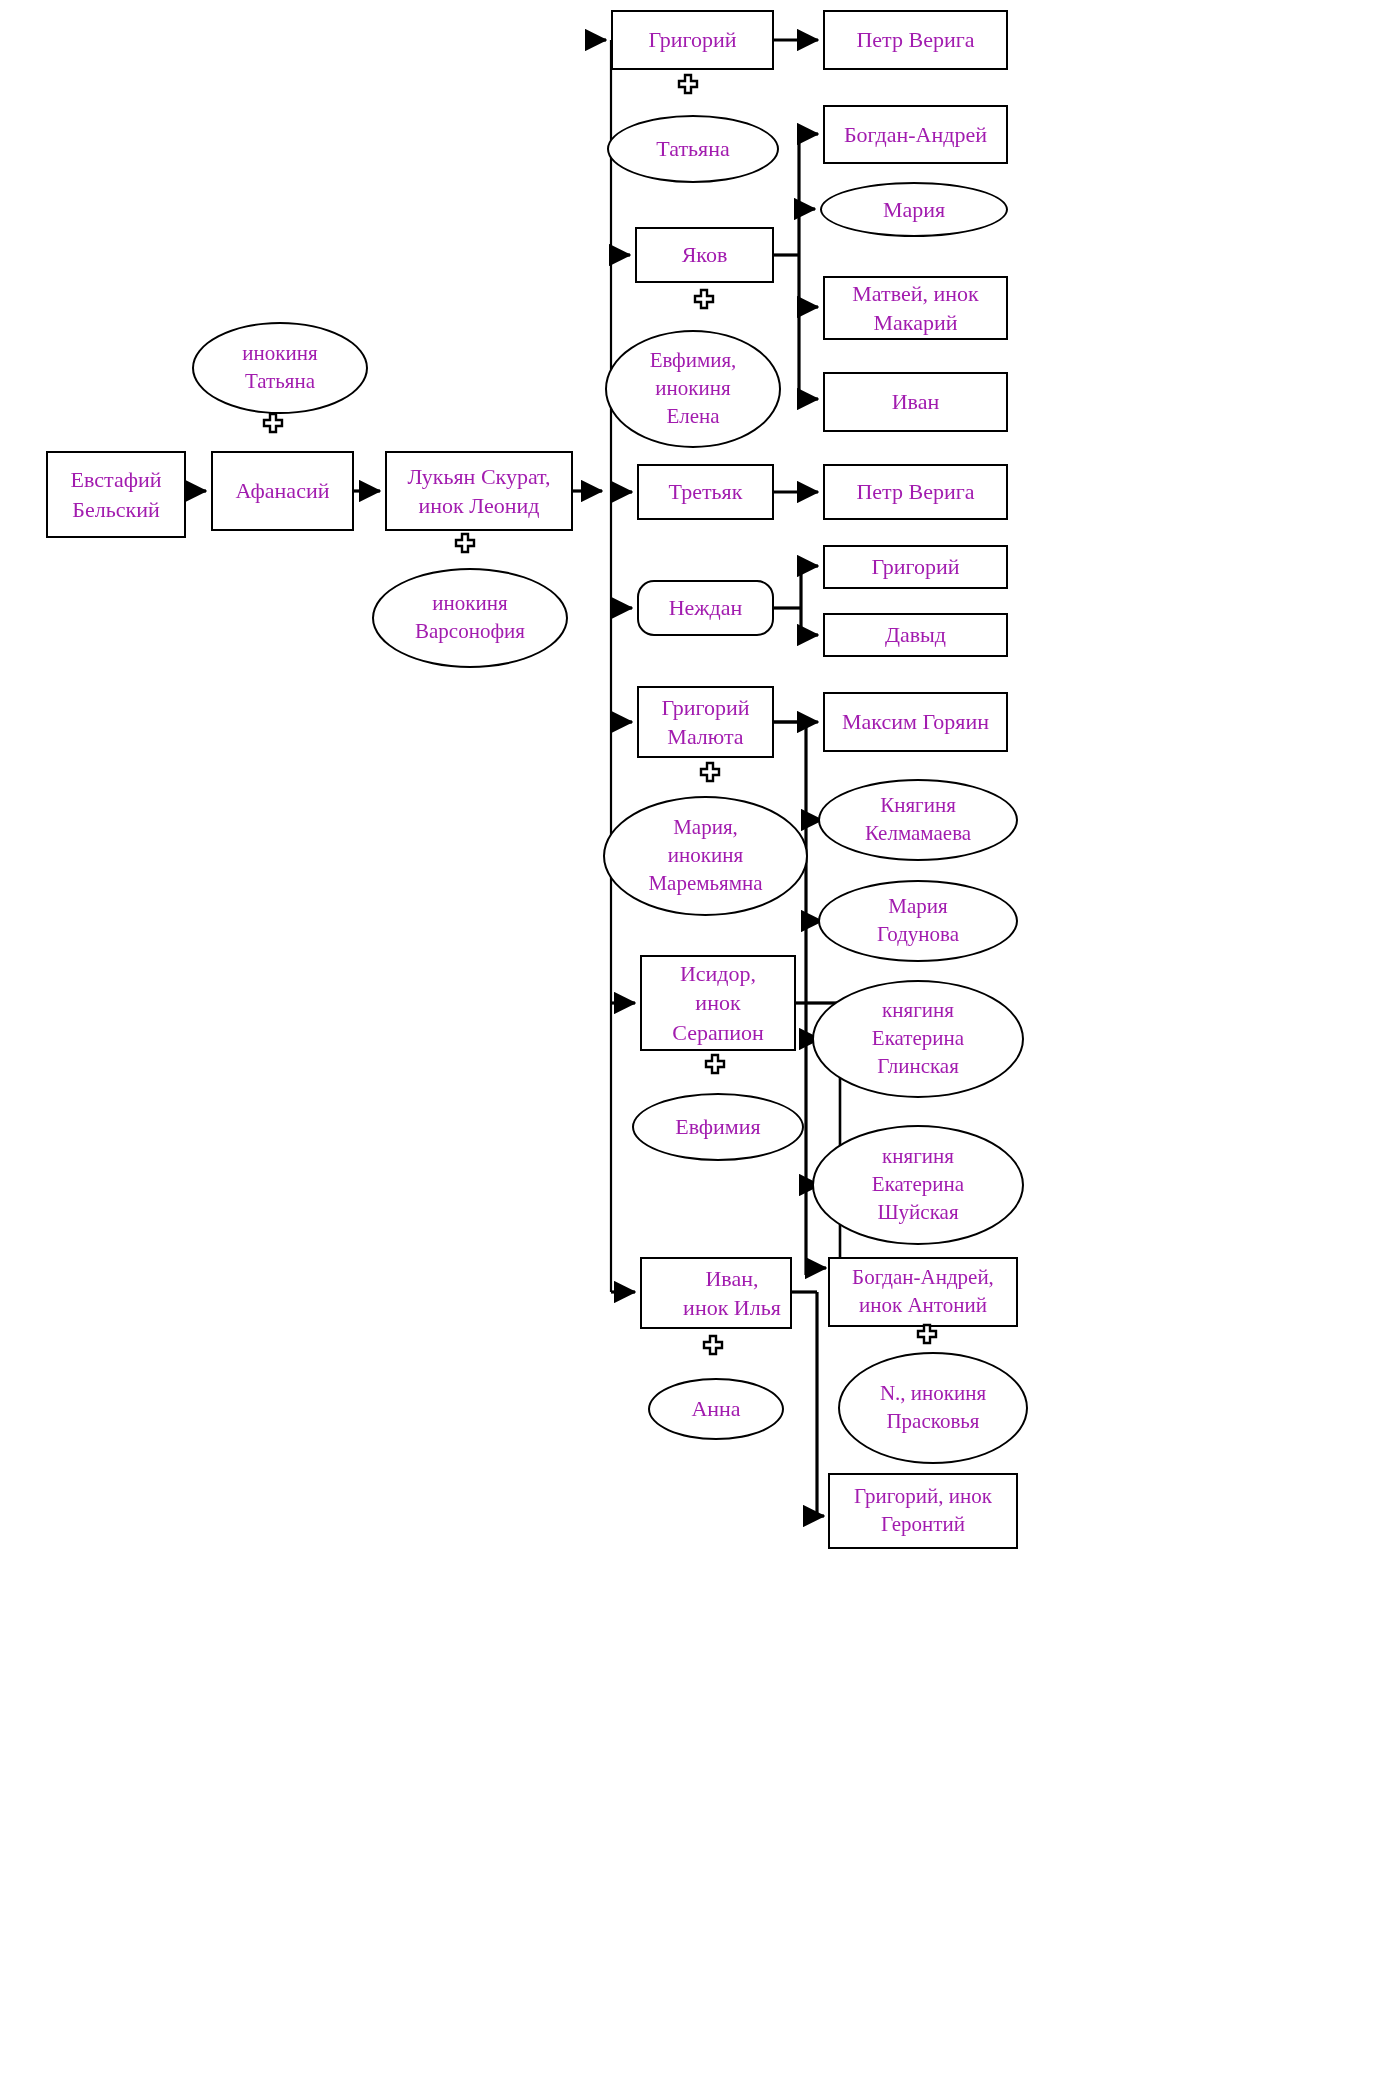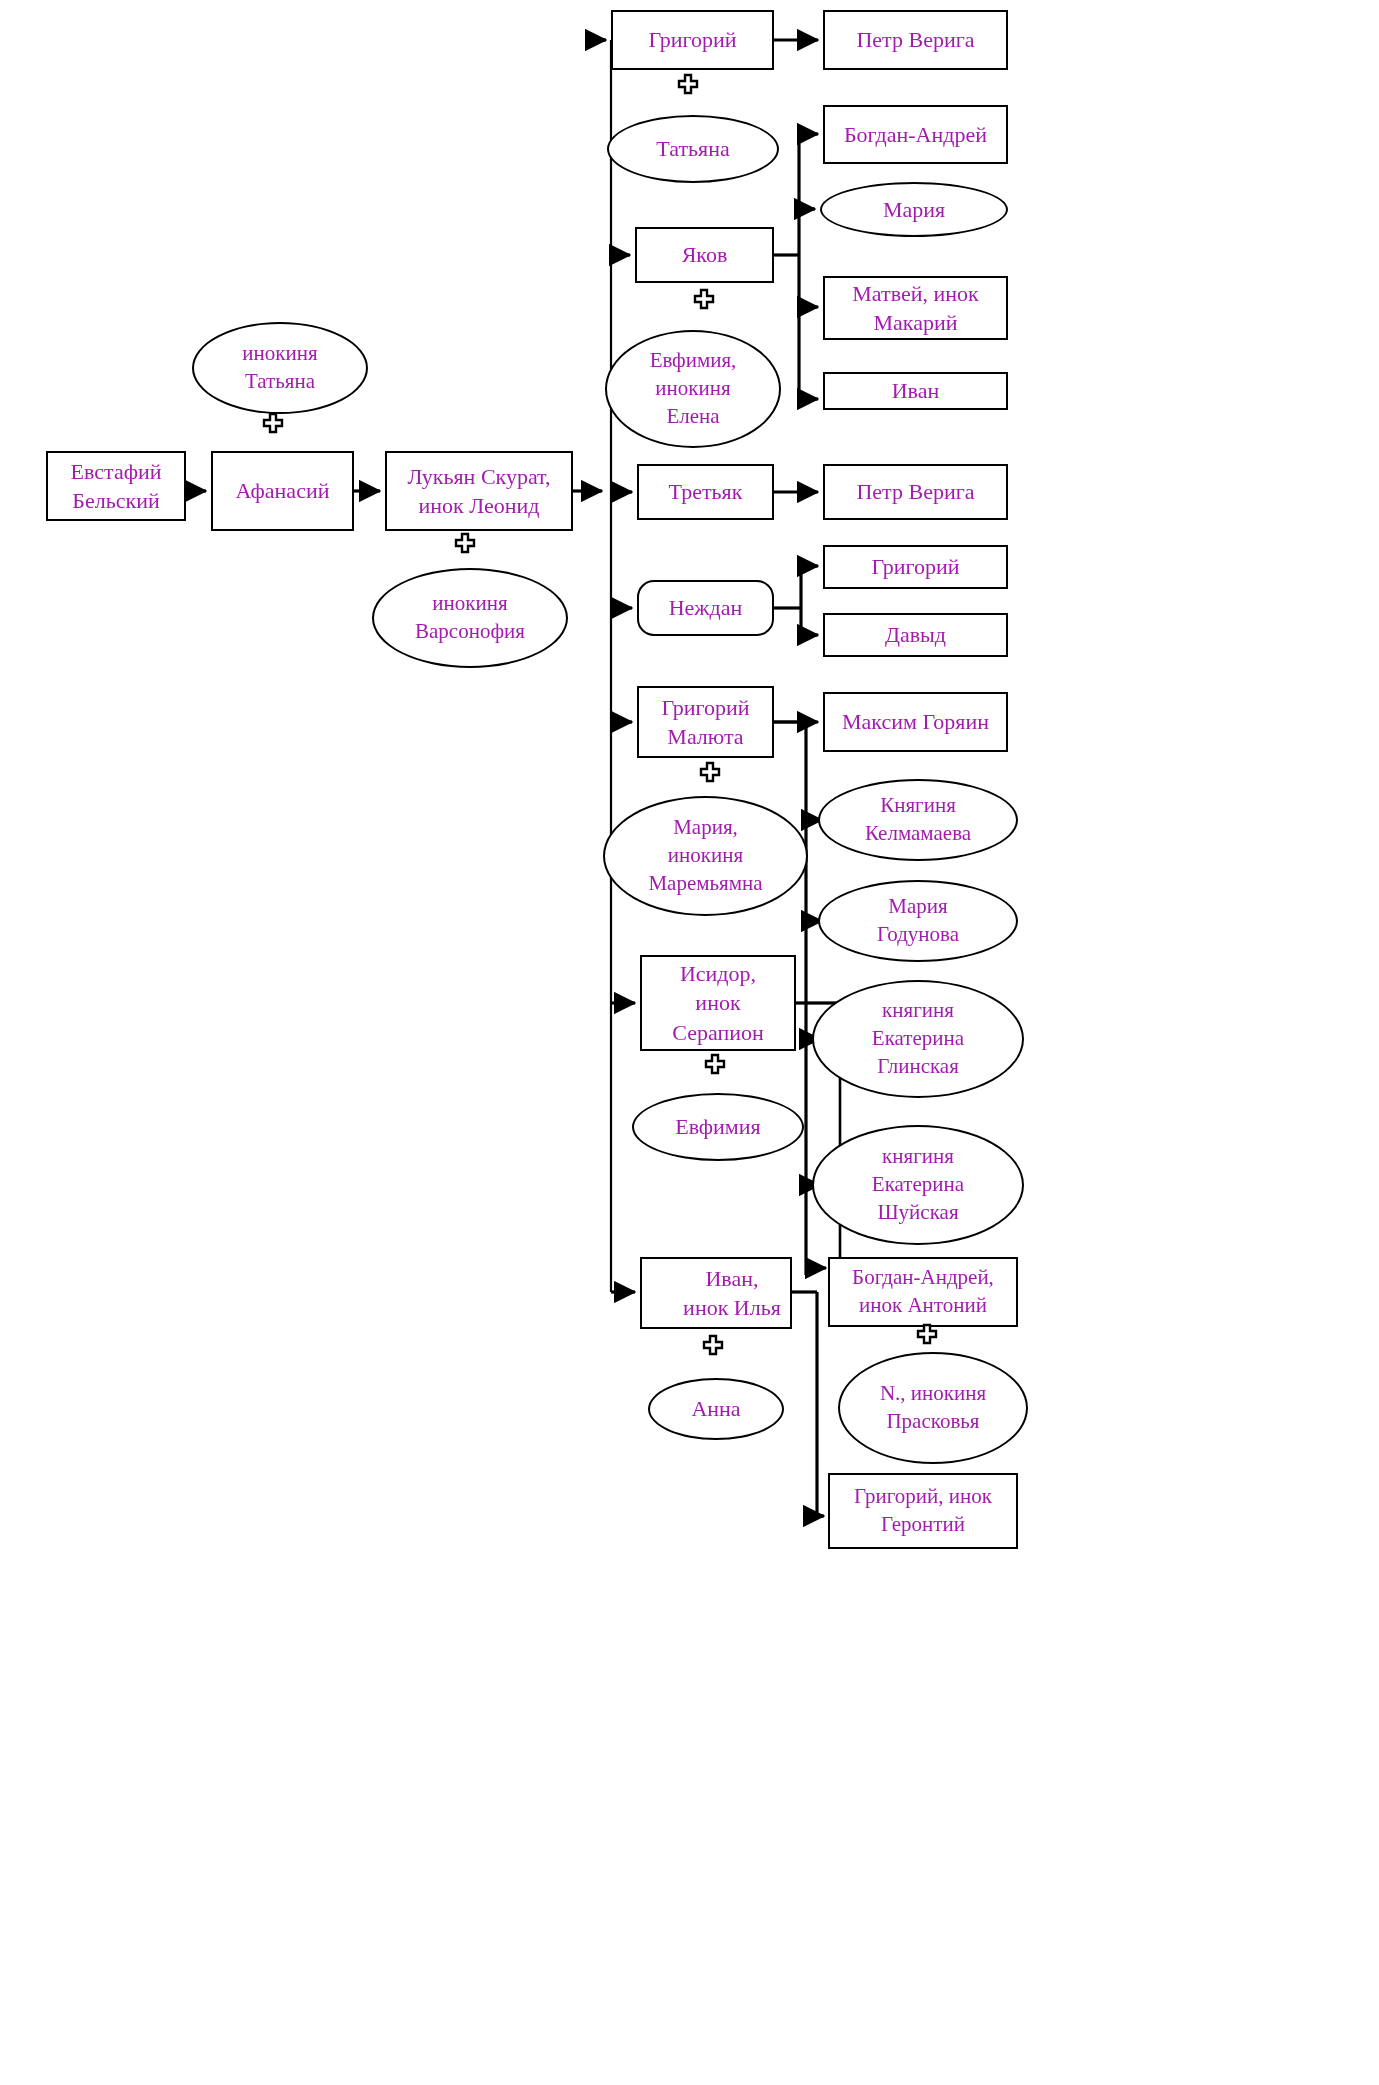--- a/index.html
+++ b/index.html
@@ -150,21 +150,21 @@
     <g stroke="#000000" stroke-width="3.2" fill="none">
       <path d="M 792 1292 L 817 1292"></path>
       <path d="M 817 1292 L 817 1516"></path>
     </g>
     <g stroke="#000000" stroke-width="3.2" fill="none" marker-end="url(#arrow)">
       <path d="M 817 1516 L 824 1516"></path>
     </g>
   </svg>
 
   <div id="node-layer">
-      <div class="node box" style="left: 46px; top: 451px; width: 140px; height: 70px; font-size: 22px;">
+      <div class="node box" style="left: 46px; top: 451px; width: 140px; height: 87px; font-size: 22px;">
         <span class="lbl">Евстафий
 Бельский</span>
       </div>
       <div class="node box" style="left: 211px; top: 451px; width: 143px; height: 80px; font-size: 22px;">
         <span class="lbl">Афанасий</span>
       </div>
       <div class="node oval" style="left: 192px; top: 322px; width: 176px; height: 92px; font-size: 21px;">
         <span class="lbl">инокиня
 Татьяна</span>
       </div>
@@ -196,21 +196,21 @@
       <div class="node box" style="left: 823px; top: 105px; width: 185px; height: 59px; font-size: 22px;">
         <span class="lbl">Богдан-Андрей</span>
       </div>
       <div class="node oval" style="left: 820px; top: 182px; width: 188px; height: 55px; font-size: 22px;">
         <span class="lbl">Мария</span>
       </div>
       <div class="node box" style="left: 823px; top: 276px; width: 185px; height: 64px; font-size: 22px;">
         <span class="lbl">Матвей, инок
 Макарий</span>
       </div>
-      <div class="node box" style="left: 823px; top: 372px; width: 185px; height: 38px; font-size: 22px;">
+      <div class="node box" style="left: 823px; top: 372px; width: 185px; height: 60px; font-size: 22px;">
         <span class="lbl">Иван</span>
       </div>
       <div class="node box" style="left: 637px; top: 464px; width: 137px; height: 56px; font-size: 22px;">
         <span class="lbl">Третьяк</span>
       </div>
       <div class="node box" style="left: 823px; top: 464px; width: 185px; height: 56px; font-size: 22px;">
         <span class="lbl">Петр Верига</span>
       </div>
       <div class="node box" style="left: 637px; top: 580px; width: 137px; height: 56px; font-size: 22px; border-radius: 17px;">
         <span class="lbl">Неждан</span>

